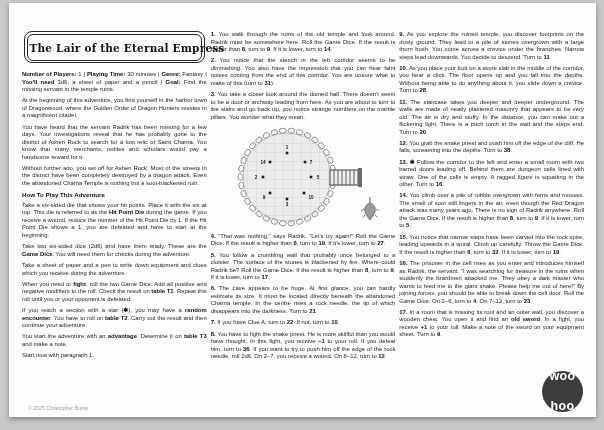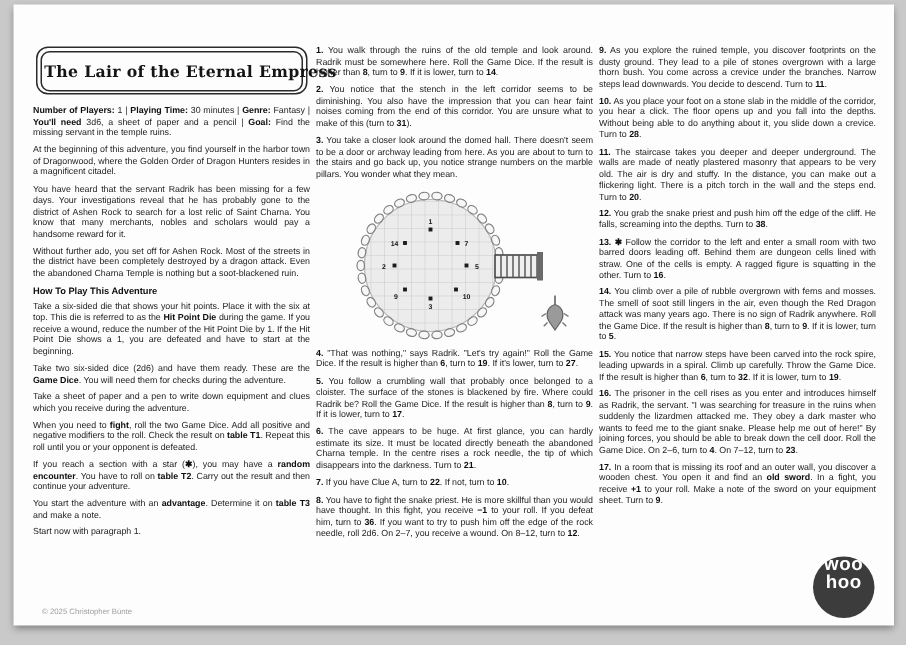--- a/index.html
+++ b/index.html
@@ -36,21 +36,21 @@
     font-size:6.2px;font-weight:bold;color:#0e0e0e;margin:1px 0 3.8px 0;
   }
   .map-figure{margin:2px 0 4px 0}
   .map-figure svg{display:block}
   .copyright{
     position:absolute;left:19px;bottom:6px;font-size:5.2px;color:#9e9e9e;
   }
   .logo{
     position:absolute;right:13px;bottom:5px;width:41px;height:41px;border-radius:50%;
     background:#3c3c3c;color:#fff;display:flex;flex-direction:column;
-    align-items:center;justify-content:flex-start;
+    align-items:center;justify-content:space-between;
     font-weight:bold;font-size:12.5px;line-height:11.5px;letter-spacing:.4px;
   }
 </style>
 </head>
 <body>
 
 <div class="page">
   <div class="content">
 
     <div class="col">

